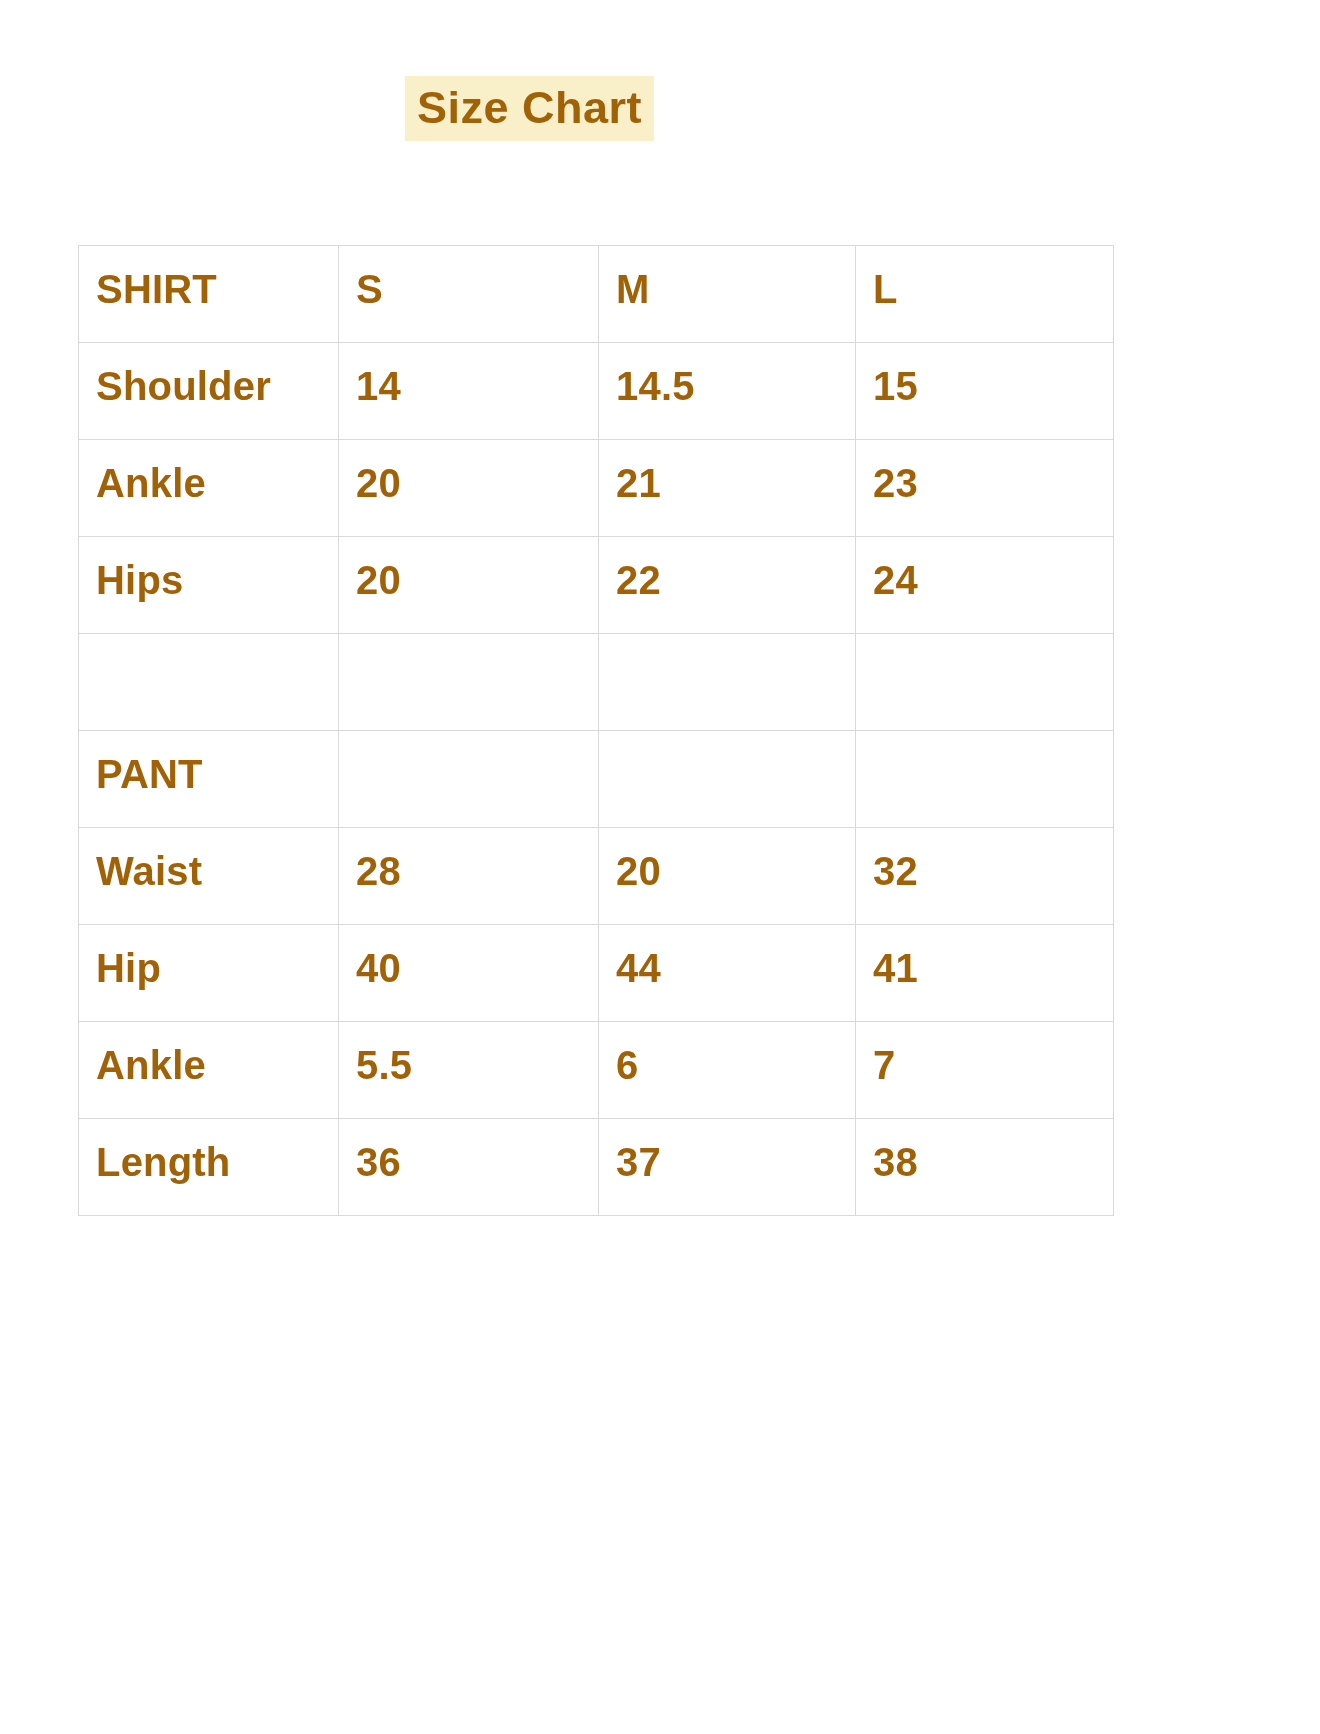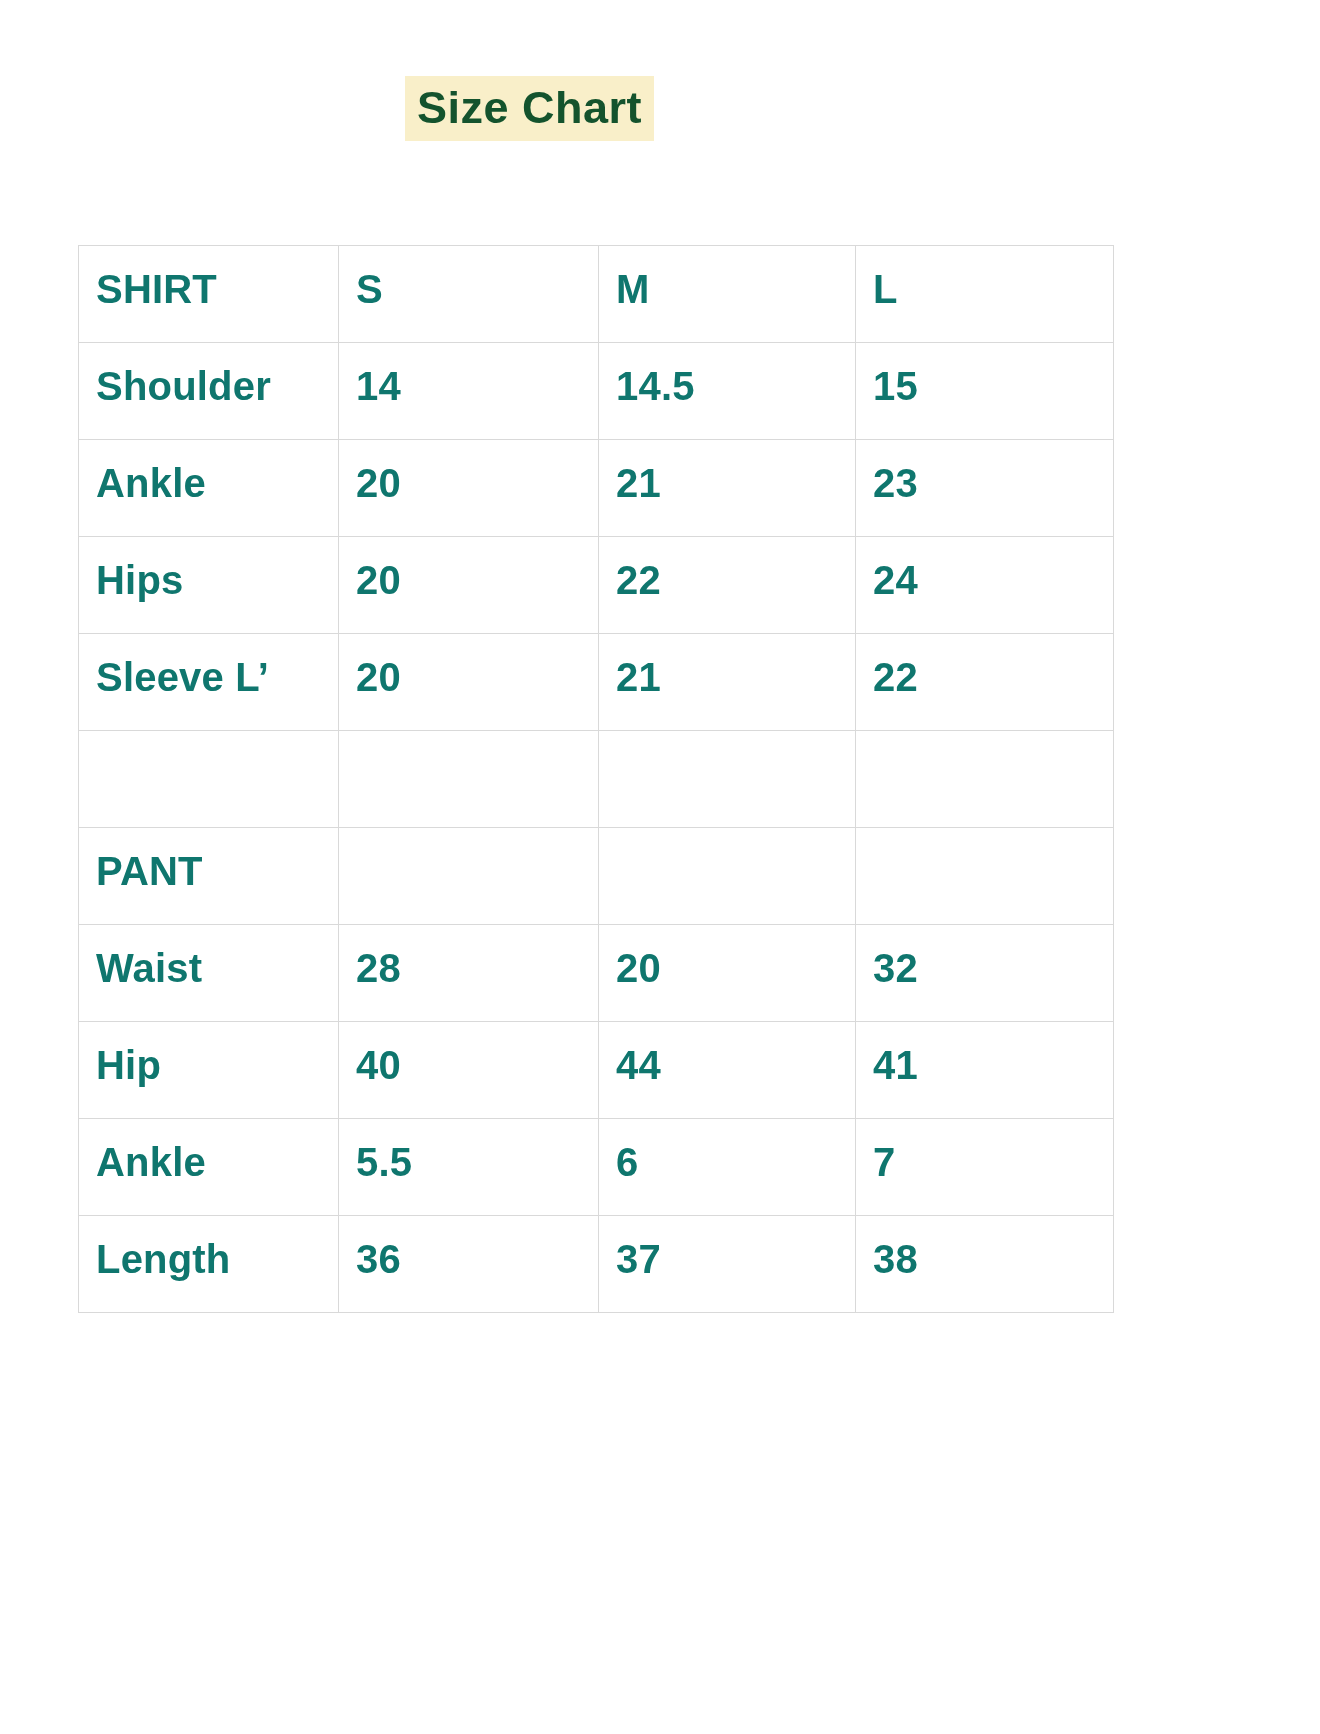--- a/index.html
+++ b/index.html
@@ -10,21 +10,21 @@
     font-family: "Liberation Sans", sans-serif;
     overflow: hidden;
     position: relative;
   }
   .page-title {
     position: absolute;
     left: 405px;
     top: 76px;
     display: inline-block;
     background: #f9efc9;
-    color: #14532d;
+    color: #a16207;
     font-size: 45px;
     font-weight: 700;
     line-height: 1.0;
     padding: 9px 12px 11px 12px;
     letter-spacing: 0.5px;
   }
   table.size-table {
     position: absolute;
     left: 78px;
     top: 245px;
@@ -36,21 +36,21 @@
   table.size-table col.c2 { width: 260px; }
   table.size-table col.c3 { width: 257px; }
   table.size-table col.c4 { width: 258px; }
   table.size-table td {
     border: 1px solid #d9d9d9;
     height: 97px;
     vertical-align: middle;
     padding: 0 6px 10px 17px;
     font-size: 40px;
     font-weight: 700;
-    color: #0f766e;
+    color: #a16207;
     letter-spacing: 0.2px;
     background: #ffffff;
     overflow: hidden;
     white-space: nowrap;
   }
 </style>
 </head>
 <body>
 
 <div class="page-title">Size Chart</div>
@@ -81,26 +81,20 @@
       <td>21</td>
       <td>23</td>
     </tr>
     <tr>
       <td>Hips</td>
       <td>20</td>
       <td>22</td>
       <td>24</td>
     </tr>
     <tr>
-      <td>Sleeve L’</td>
-      <td>20</td>
-      <td>21</td>
-      <td>22</td>
-    </tr>
-    <tr>
       <td></td>
       <td></td>
       <td></td>
       <td></td>
     </tr>
     <tr>
       <td>PANT</td>
       <td></td>
       <td></td>
       <td></td>

